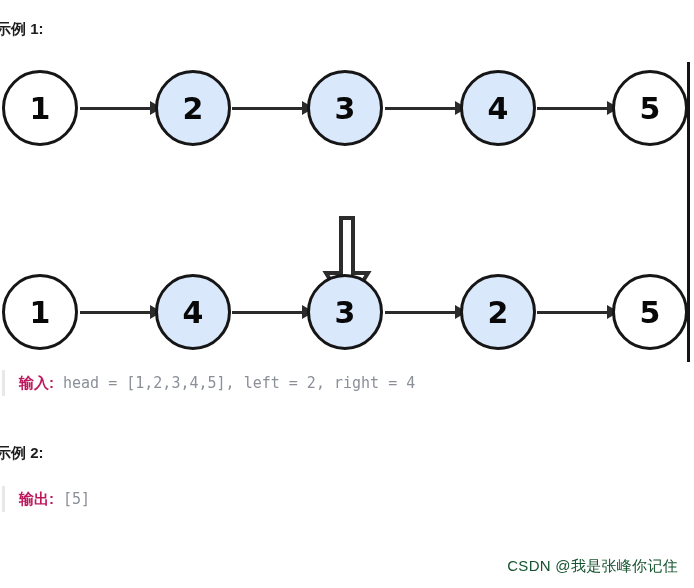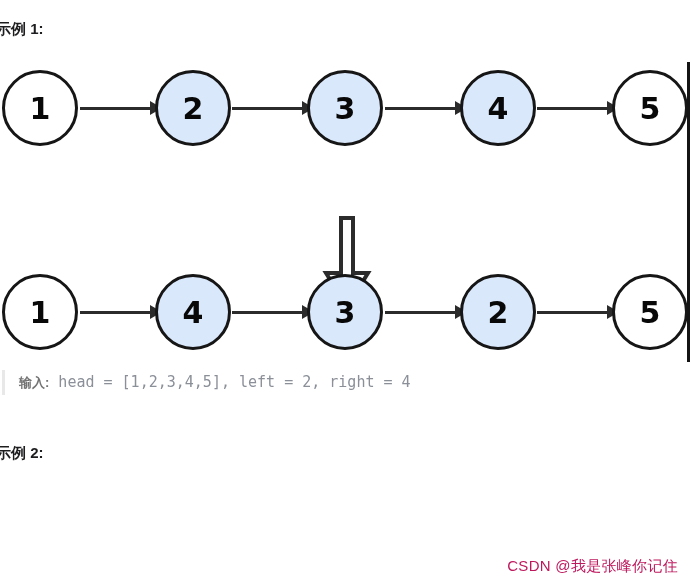--- a/index.html
+++ b/index.html
@@ -96,31 +96,31 @@
   .io-line {
     font-family: "DejaVu Sans Mono", monospace;
     font-size: 15px;
     line-height: 25px;
     color: #8a8f98;
     white-space: pre;
   }
   .io-label {
     font-family: "Liberation Sans", "DejaVu Sans", sans-serif;
     font-weight: bold;
-    font-size: 13px;
-    color: #737373;
+    font-size: 15px;
+    color: #be185d;
   }
 
   
   .watermark {
     position: absolute;
     right: 16px;
     bottom: 12px;
     font-size: 15px;
-    color: #be185d;
+    color: #14532d;
     white-space: nowrap;
     letter-spacing: 0.3px;
   }
 </style>
 </head>
 <body>
 
 <div class="example-heading" id="heading-1">示例 1:</div>
 
 <div class="diagram">
@@ -170,15 +170,16 @@
   <div class="node" style="left:612px; top:219px;">5</div>
 </div>
 
 <div class="io-block" id="io-block-1">
   <div class="io-line"><span class="io-label">输入:</span><span> head = [1,2,3,4,5], left = 2, right = 4</span></div>
 </div>
 
 <div class="example-heading" id="heading-2">示例 2:</div>
 
 <div class="io-block" id="io-block-2">
+  <div class="io-line"><span class="io-label">输出:</span><span> [5]</span></div>
 </div>
 
 <div class="watermark">CSDN @我是张峰你记住</div>
 
 </body></html>

